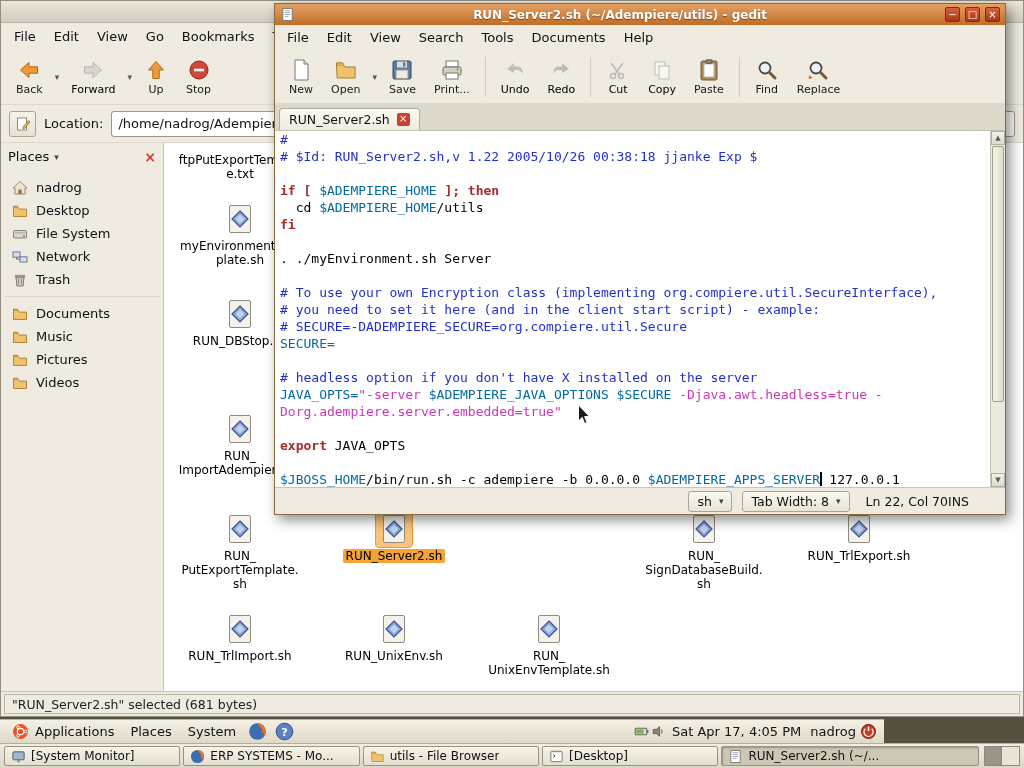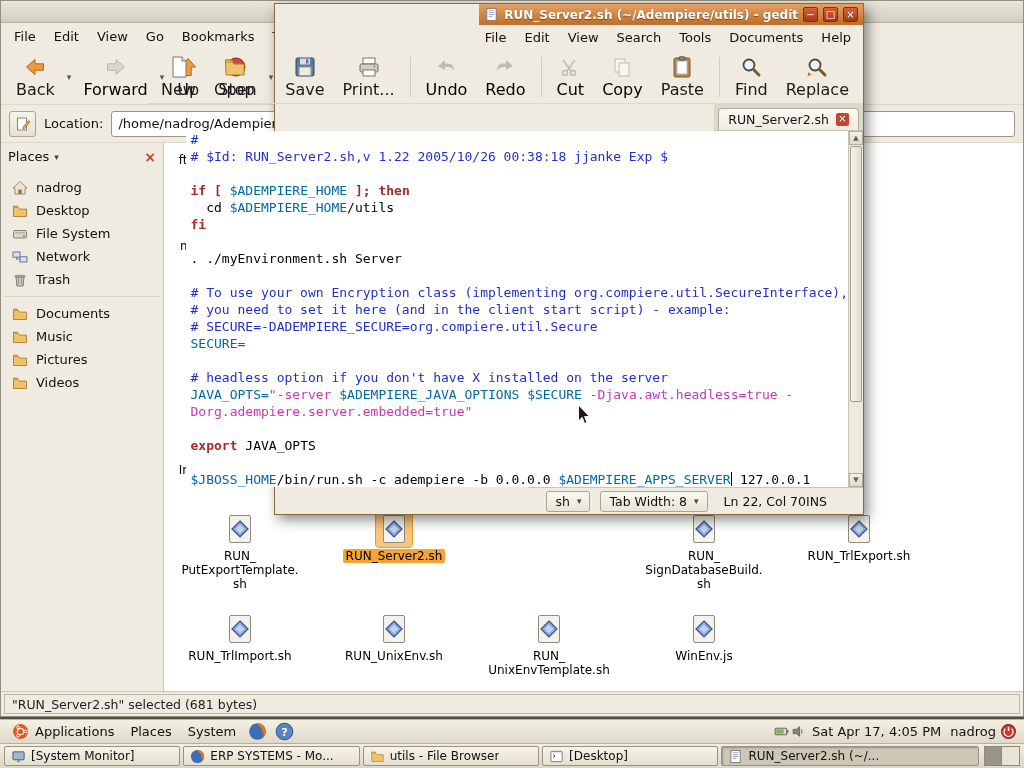--- a/index.html
+++ b/index.html
@@ -12,21 +12,21 @@
   #fb{left:0;top:0;width:1024px;height:717px;background:#EFEBE1;border:1px solid #928E80;display:flex;flex-direction:column;z-index:1;}
   #fb-titlebar{height:22px;background:linear-gradient(#EAE6D9,#D2CDBF);border-bottom:1px solid #B5B1A3;display:flex;align-items:center;justify-content:center;color:#8B867A;font-weight:bold;font-size:12px;flex:none;}
   .menubar{display:flex;align-items:center;font-size:13px;}
   #fb-menubar{height:26px;padding:0 4px;flex:none;}
   .menu-item{padding:4px 9px;white-space:nowrap;}
   .toolbar{display:flex;align-items:center;border-bottom:1px solid #DCD8CA;}
   #fb-toolbar{height:56px;padding:0 6px;flex:none;}
   .tb-group{display:flex;align-items:center;}
   .tb-btn{display:flex;flex-direction:column;align-items:center;padding:3px 9px;border-radius:3px;}
   .tb-ic{width:24px;height:24px;display:block;}
-  .tb-lb{font-size:16px;color:#1a1a1a;margin-top:1px;white-space:nowrap;}
+  .tb-lb{font-size:11px;color:#1a1a1a;margin-top:1px;white-space:nowrap;}
   .tb-btn.disabled .tb-lb{color:#000000;}
   .tb-btn.disabled .tb-ic{opacity:.55;filter:grayscale(1);}
   .tb-drop{font-size:9px;color:#555;padding:0 3px;}
   .tb-sep{width:1px;height:40px;background:#CFCBBD;margin:0 6px;flex:none;}
   #fb-location{height:38px;display:flex;align-items:center;gap:8px;padding:0 8px;border-bottom:1px solid #DCD8CA;flex:none;}
   #fb-loc-toggle{width:27px;height:26px;border:1px solid #A9A595;border-radius:3px;background:linear-gradient(#F7F4EA,#E6E1D2);display:flex;align-items:center;justify-content:center;flex:none;}
   #fb-loc-toggle .i{width:16px;height:16px;}
   #fb-loc-label{font-size:13px;flex:none;}
   #fb-loc-input{flex:1;height:26px;border:1px solid #9A968A;border-radius:3px;background:#fff;font:13px "DejaVu Sans",sans-serif;padding:0 6px;color:#111;}
   #fb-main{flex:1;display:flex;min-height:0;}
@@ -42,21 +42,21 @@
   #fb-files{flex:1;background:#fff;position:relative;overflow:hidden;}
   .fitem{position:absolute;width:124px;display:flex;flex-direction:column;align-items:center;}
   .ficon{width:36px;height:36px;padding:2px;border-radius:3px;}
   .fitem.sel .ficon{background:#F9C57C;outline:1px solid #E79A30;}
   .flabel{margin-top:2px;display:flex;flex-direction:column;align-items:center;font-size:12px;line-height:14px;color:#000;text-align:center;padding:0 3px;border-radius:2px;}
   .fitem.sel .flabel{background:var(--sel,#F5A335);}
   #fb-status{height:25px;border-top:1px solid #C9C5B7;display:flex;align-items:stretch;padding:2px 3px;flex:none;}
   #fb-status-inner{flex:1;border:1px solid #BCB8AA;background:#EFEBE1;display:flex;align-items:center;padding:0 7px;font-size:12.5px;color:#222;}
 
   
-  #ge{left:274px;top:3px;width:590px;height:512px;background:#EFEBE1;border:1px solid #8A6A3A;box-shadow:4px 5px 12px rgba(0,0,0,.45);display:flex;flex-direction:column;z-index:5;align-items:flex-end;}
+  #ge{left:274px;top:3px;width:732px;height:512px;background:#EFEBE1;border:1px solid #8A6A3A;box-shadow:4px 5px 12px rgba(0,0,0,.45);display:flex;flex-direction:column;z-index:5;}
   #ge-titlebar{height:21px;background:linear-gradient(#E5A063,#BE6E28);display:flex;align-items:center;padding:0 5px;gap:5px;flex:none;}
   #ge-title-icon{width:15px;height:15px;flex:none;}
   #ge-title{flex:1;text-align:center;color:#fff;font-weight:bold;font-size:12px;text-shadow:0 1px 1px rgba(0,0,0,.45);white-space:nowrap;overflow:hidden;}
   .cap-btn{width:15px;height:15px;border:1px solid #7E2F12;border-radius:2px;background:linear-gradient(#D8603C,#A83818);color:#fff;font-size:10px;line-height:13px;text-align:center;flex:none;}
   #ge-menubar{height:25px;padding:0 3px;flex:none;}
   #ge-toolbar{height:54px;padding:0 5px;flex:none;}
   #ge-tabbar{height:27px;background:#DDD9CA;display:flex;align-items:flex-end;padding:3px 4px 0;border-bottom:1px solid #C6C2B4;flex:none;}
   #ge-tab{display:flex;align-items:center;gap:7px;background:linear-gradient(#FBF9F2,#EFEBE1);border:1px solid #AFAB9D;border-bottom:none;border-radius:4px 4px 0 0;padding:3px 9px;font-size:12.5px;}
   #ge-tab-close{width:13px;height:13px;border-radius:2px;background:#C8432E;color:#fff;font-size:10px;line-height:12px;text-align:center;}
   #ge-editor{flex:1;background:#fff;display:flex;min-height:0;}
@@ -67,21 +67,21 @@
   .scr-btn{height:14px;flex:none;background:linear-gradient(#F4F1E6,#DFDACB);border:1px solid #B3AF9F;font-size:7px;color:#5F5B4F;text-align:center;line-height:12px;}
   #ge-thumb{margin:1px;height:72%;background:linear-gradient(90deg,#F7F4EB,#E2DDCB);border:1px solid #A39F8F;border-radius:2px;}
   #ge-status{height:27px;border-top:1px solid #C9C5B7;display:flex;align-items:center;padding:0 8px;font-size:12.5px;flex:none;}
   .sp{flex:1;}
   .combo{display:flex;align-items:center;gap:7px;border:1px solid #A9A595;border-radius:3px;background:linear-gradient(#FBF8F0,#E9E4D6);padding:2px 8px;margin-left:10px;}
   .combo .arr{font-size:9px;color:#444;}
   #ge-pos{margin-left:16px;white-space:nowrap;}
   #ge-mode{margin-left:auto;margin-right:28px;}
 
   
-  #panel-menu{position:absolute;left:0;top:719px;width:1024px;height:24px;background:linear-gradient(#F4F0E3,#DED9C9);border-top:1px solid #B8B4A6;display:flex;align-items:center;padding:0 4px;z-index:10;}
+  #panel-menu{position:absolute;left:0;top:719px;width:884px;height:24px;background:linear-gradient(#F4F0E3,#DED9C9);border-top:1px solid #B8B4A6;display:flex;align-items:center;padding:0 4px;z-index:10;}
   .pm-item{display:flex;align-items:center;gap:6px;padding:2px 8px;font-size:13px;}
   .pm-ic{width:17px;height:17px;}
   .launcher{width:19px;height:19px;margin:0 4px;}
   #panel-tray{margin-left:auto;display:flex;align-items:center;padding-right:3px;}
   .tray-ic{width:17px;height:17px;}
   #clock{font-size:13px;padding:0 5px;white-space:nowrap;}
   #user{font-size:13px;padding:0 4px;}
   #panel-tasks{position:absolute;left:0;top:743px;width:1024px;height:25px;background:linear-gradient(#F1EDE0,#DBD6C6);border-top:1px solid #B3AF9F;display:flex;align-items:center;gap:3px;padding:2px 4px;z-index:10;}
   .task-btn{height:20px;display:flex;align-items:center;gap:5px;padding:0 6px;border:1px solid #989384;border-radius:2px;background:linear-gradient(#F6F3E8,#E4DFD0);font-size:12px;min-width:0;}
   .task-btn.active{background:#CDC8B6;box-shadow:inset 1px 1px 2px rgba(0,0,0,.28);}
@@ -387,32 +387,20 @@
           <span class="ficon">
             <svg viewBox="0 0 32 32">
               <rect x="5.5" y="2.5" width="21" height="27" rx="1.5" fill="#F4F2EA" stroke="#8F8B7E"></rect>
               <polygon points="16,8 24,16 16,24 8,16" fill="#8FA8D8" stroke="#33509A" stroke-width="1.2"></polygon>
               <polygon points="16,11.5 20.5,16 16,20.5 11.5,16" fill="#C3D2EE"></polygon>
             </svg>
           </span>
           <span class="flabel">
             <span>RUN_</span>
             <span>UnixEnvTemplate.sh</span>
-          </span>
-        </div>
-        <div class="fitem" style="left:478px;top:468px">
-          <span class="ficon">
-            <svg viewBox="0 0 32 32">
-              <rect x="5.5" y="2.5" width="21" height="27" rx="1.5" fill="#F4F2EA" stroke="#8F8B7E"></rect>
-              <polygon points="16,8 24,16 16,24 8,16" fill="#8FA8D8" stroke="#33509A" stroke-width="1.2"></polygon>
-              <polygon points="16,11.5 20.5,16 16,20.5 11.5,16" fill="#C3D2EE"></polygon>
-            </svg>
-          </span>
-          <span class="flabel">
-            <span>WinEnv.js</span>
           </span>
         </div>
       </div>
   </div>
   <div id="fb-status">
     <div id="fb-status-inner">
       <span>"RUN_Server2.sh" selected (681 bytes)</span>
     </div>
   </div>
 </div>

